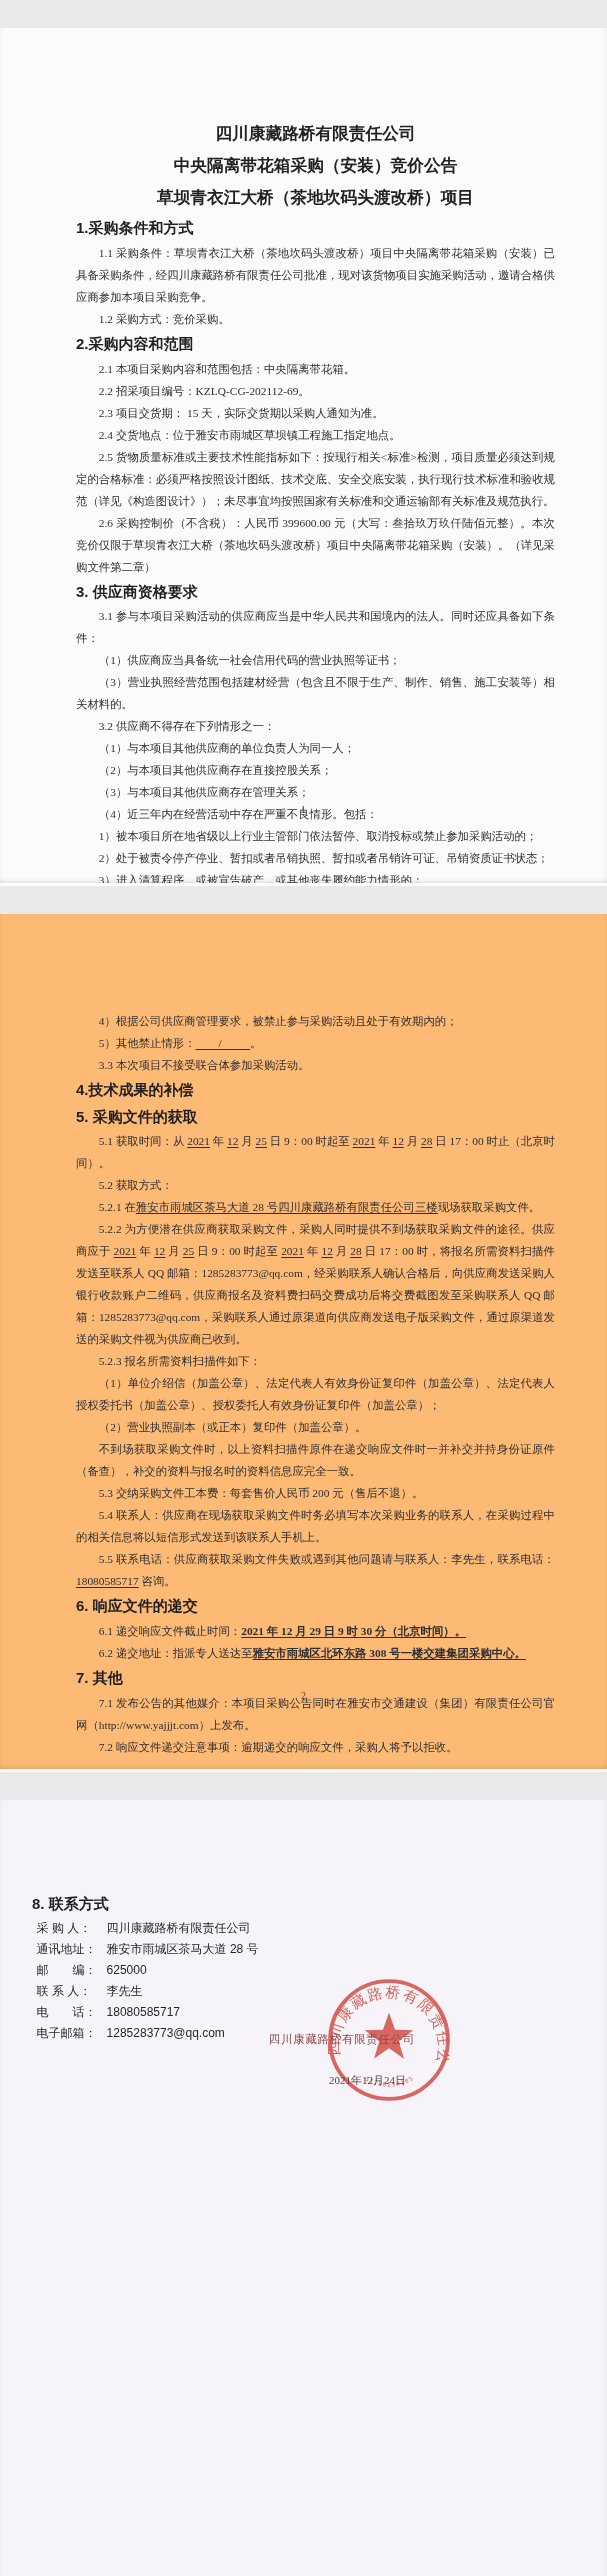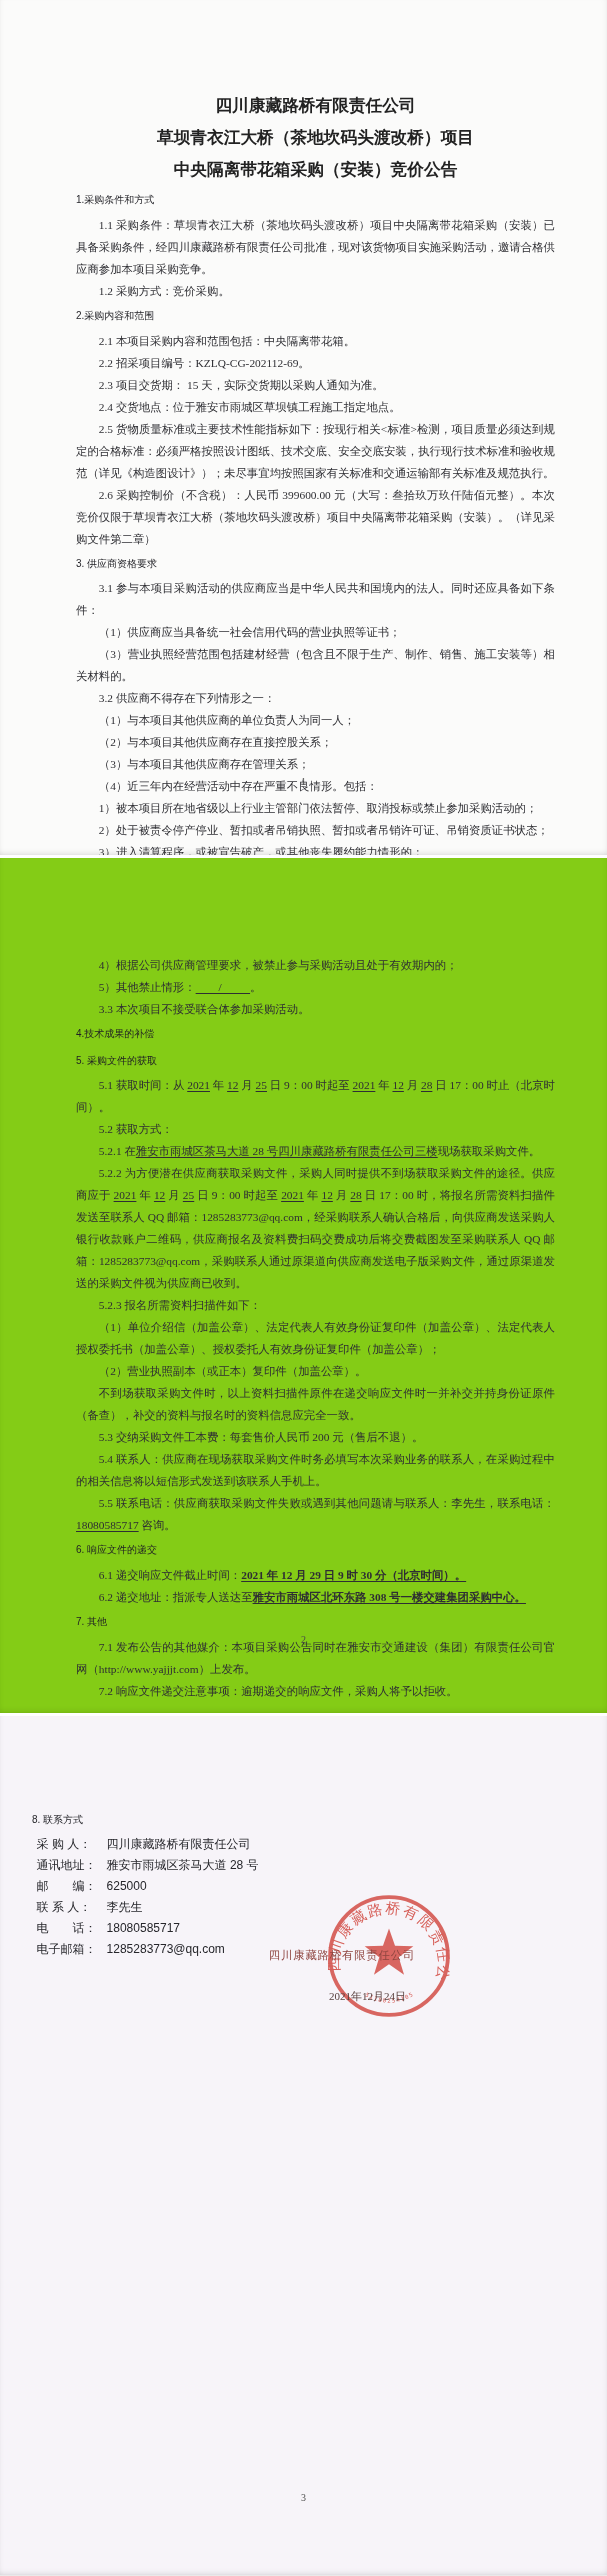--- a/index.html
+++ b/index.html
@@ -7,35 +7,36 @@
     width:607px; background:#e9e9e9;
     font-family:"Liberation Serif","DejaVu Serif",serif;
     color:#2e2e33;
     -webkit-font-smoothing:antialiased;
   }
   #doc{width:607px;height:2576px;position:relative;overflow:hidden;}
   .page{
     position:relative; width:607px; height:855px; overflow:hidden;
     box-shadow: inset 0 -5.3px 6.8px -4.6px rgba(0,0,0,.14), inset 4.6px 0 6px -5.3px rgba(0,0,0,.06), inset -4.6px 0 7.6px -5.3px rgba(0,0,0,.08);
     border-bottom:3.8px solid #ffffff;
+    margin-top:28px;
   }
   .page-1{background:#fbfbfa;}
-  .page-2{background:#84cc16;}
+  .page-2{background:#fdba74;}
   .page-3{background:#f7f4f9; height:859px; border-bottom:none;}
   .content{padding:0 52px 0 76px; font-size:11.4px; line-height:22px; text-align:justify;}
   .page-1 .content{padding-top:90px;}
   .page-2 .content{padding-top:96px;}
   .page-3 .content{padding-top:90px; padding-left:32px;}
   .title{
     text-align:center; font-weight:bold; font-size:16.7px; line-height:32px;
     text-indent:0; font-family:"Liberation Serif","DejaVu Serif",serif; color:#222;
   }
   .heading{
     font-family:"Liberation Sans","DejaVu Sans",sans-serif;
-    font-weight:normal; font-size:10px; line-height:24px; margin:2.3px 0 1.5px 0;
+    font-weight:bold; font-size:15px; line-height:24px; margin:2.3px 0 1.5px 0;
     text-indent:0; color:#1f1f24; text-align:left;
   }
   .p{text-indent:2em; margin:0;}
   .u{text-decoration:underline; text-underline-offset:2.3px;}
   .b{font-weight:bold;}
   .pagenum{
     position:absolute; left:0; top:776px; width:100%;
     text-align:center; font-size:10px; color:#4a4a4a;
   }
   
@@ -60,22 +61,22 @@
   }
 </style>
 </head>
 <body>
 
 <div id="doc">
 
   <div class="page page-1">
     <div class="content">
         <div class="title">四川康藏路桥有限责任公司</div>
+        <div class="title">中央隔离带花箱采购（安装）竞价公告</div>
         <div class="title">草坝青衣江大桥（茶地坎码头渡改桥）项目</div>
-        <div class="title">中央隔离带花箱采购（安装）竞价公告</div>
         <div class="heading">1.采购条件和方式</div>
         <div class="p">1.1 采购条件：草坝青衣江大桥（茶地坎码头渡改桥）项目中央隔离带花箱采购（安装）已具备采购条件，经四川康藏路桥有限责任公司批准，现对该货物项目实施采购活动，邀请合格供应商参加本项目采购竞争。</div>
         <div class="p">1.2 采购方式：竞价采购。</div>
         <div class="heading">2.采购内容和范围</div>
         <div class="p">2.1 本项目采购内容和范围包括：中央隔离带花箱。</div>
         <div class="p">2.2 招采项目编号：KZLQ-CG-202112-69。</div>
         <div class="p">2.3 项目交货期： 15 天，实际交货期以采购人通知为准。</div>
         <div class="p">2.4 交货地点：位于雅安市雨城区草坝镇工程施工指定地点。</div>
         <div class="p">2.5 货物质量标准或主要技术性能指标如下：按现行相关&lt;标准&gt;检测，项目质量必须达到规定的合格标准：必须严格按照设计图纸、技术交底、安全交底安装，执行现行技术标准和验收规范（详见《构造图设计》）；未尽事宜均按照国家有关标准和交通运输部有关标准及规范执行。</div>
         <div class="p">2.6 采购控制价（不含税）：人民币 399600.00 元（大写：叁拾玖万玖仟陆佰元整）。本次竞价仅限于草坝青衣江大桥（茶地坎码头渡改桥）项目中央隔离带花箱采购（安装）。（详见采购文件第二章）</div>

